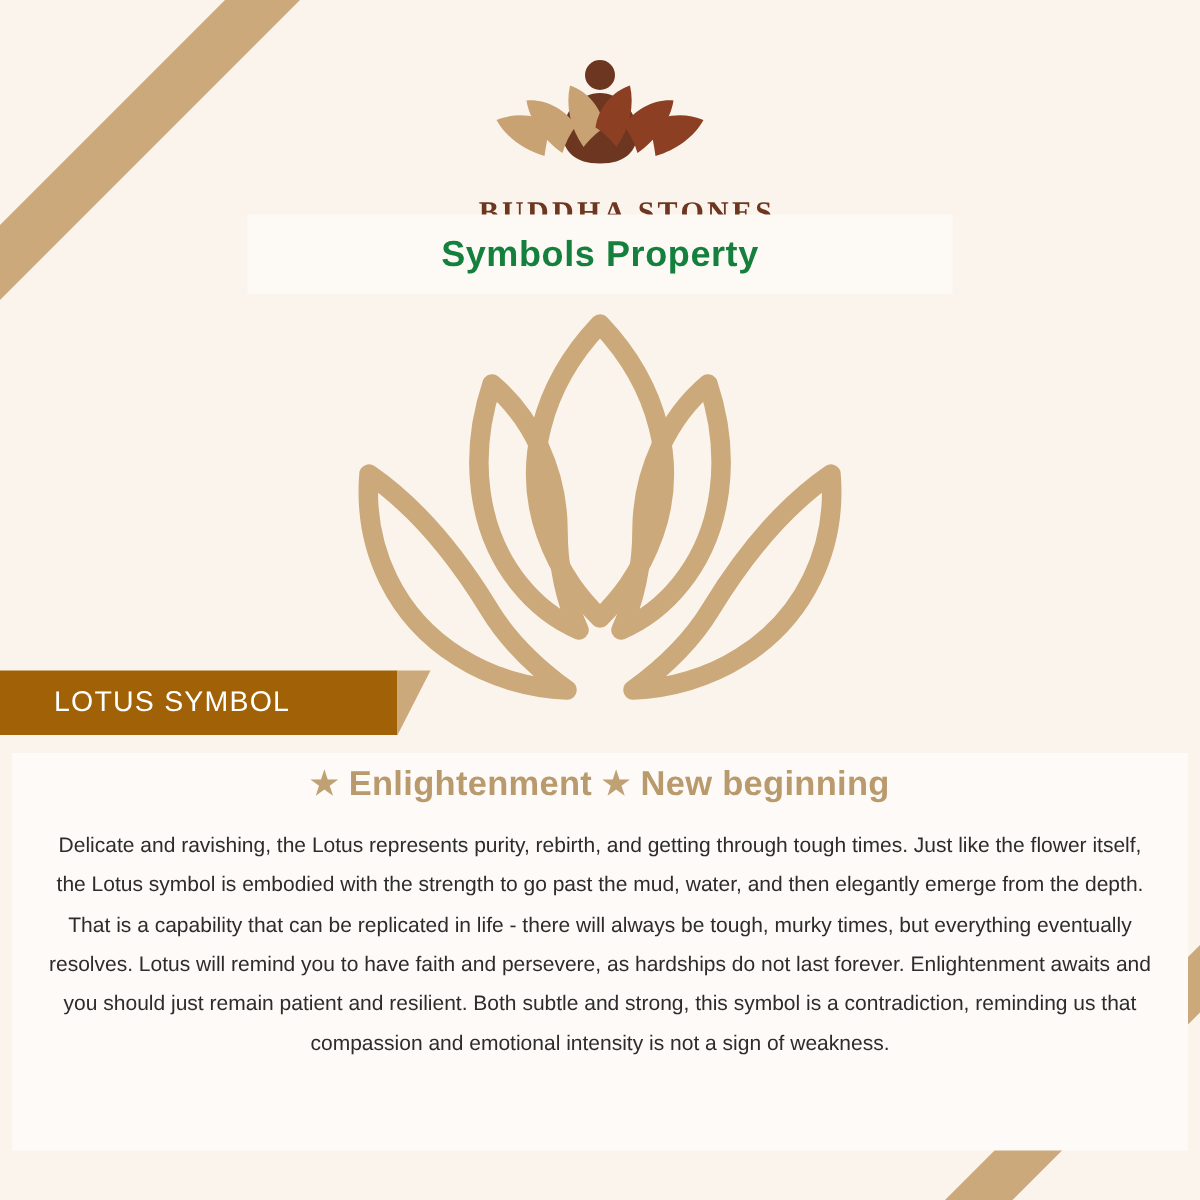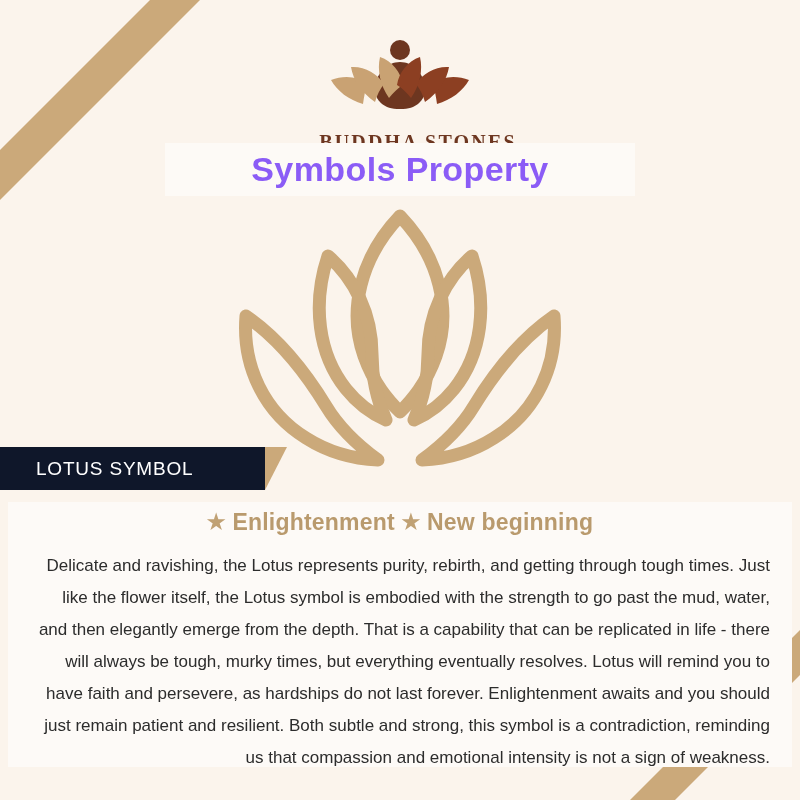--- a/index.html
+++ b/index.html
@@ -82,43 +82,43 @@
     top: 143px;
     left: 165px;
     width: 470px;
     height: 53px;
     background: #fdfaf6;
     display: flex;
     align-items: center;
     justify-content: center;
   }
   .title-text {
-    font-size: 34px;
+    font-size: 24px;
     font-weight: bold;
-    color: #8b5cf6;
+    color: #15803d;
     letter-spacing: 0.4px;
   }
 
   
   .lotus-art {
     position: absolute;
     top: 196px;
     left: 160px;
     width: 480px;
     height: 290px;
   }
 
   
   .ribbon {
     position: absolute;
     top: 447px;
     left: 0;
     height: 43px;
     width: 265px;
-    background: #0f172a;
+    background: #a16207;
     display: flex;
     align-items: center;
   }
   .ribbon-label {
     color: #ffffff;
     font-size: 19px;
     letter-spacing: 0.8px;
     padding-left: 36px;
   }
   .ribbon-tail {
@@ -150,24 +150,24 @@
   .tagline .star {
     color: #c0a174;
     font-size: 21px;
     vertical-align: 1px;
   }
   .tagline .word {
     color: #b99a6d;
   }
   .paragraph {
     margin: 14px 22px 0 22px;
-    font-size: 17px;
+    font-size: 14px;
     line-height: 1.88;
     color: #2c2c2c;
-    text-align: right;
+    text-align: center;
   }
 </style>
 </head>
 <body>
 
 <div class="page">
 
   <div class="corner corner-tl"></div>
   <div class="corner-tl-inner"></div>
   <div class="corner corner-br"></div>

